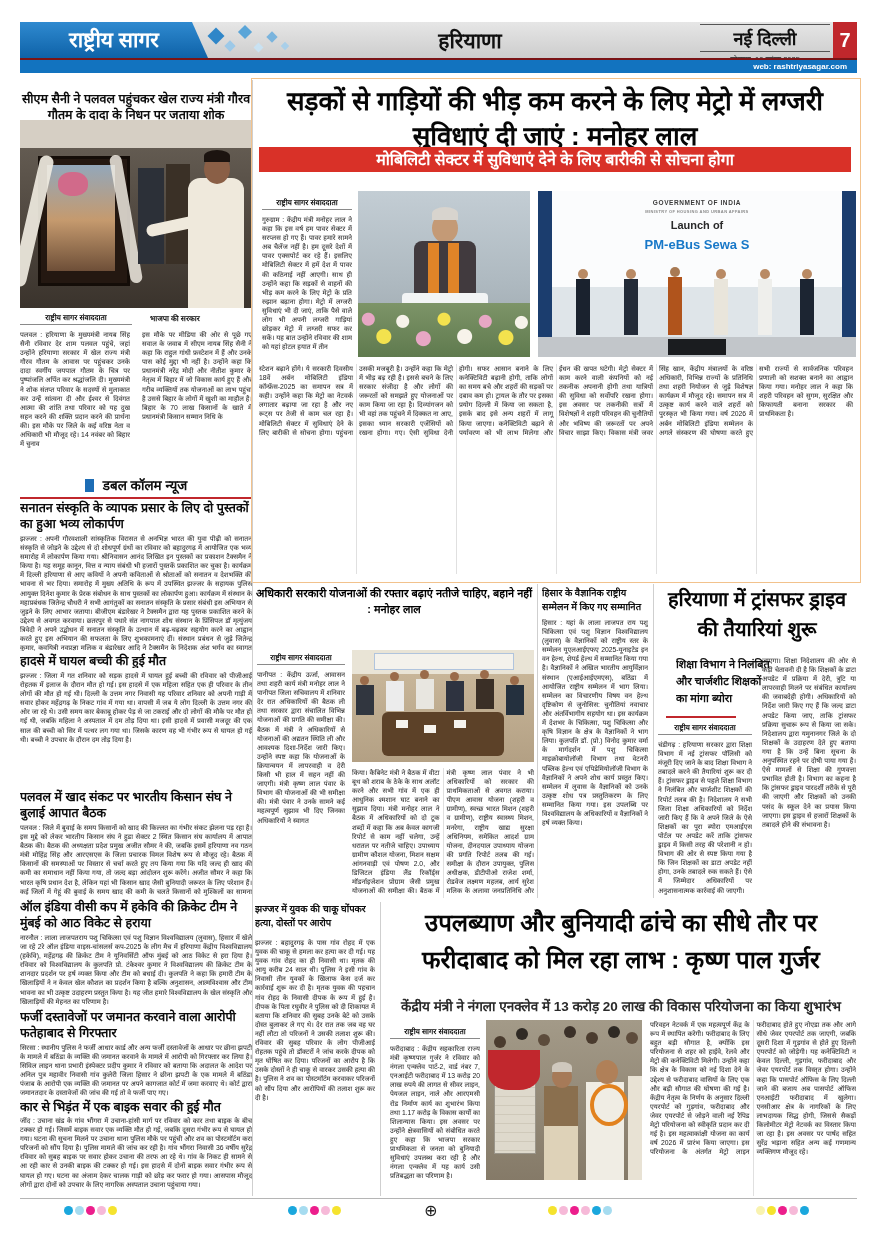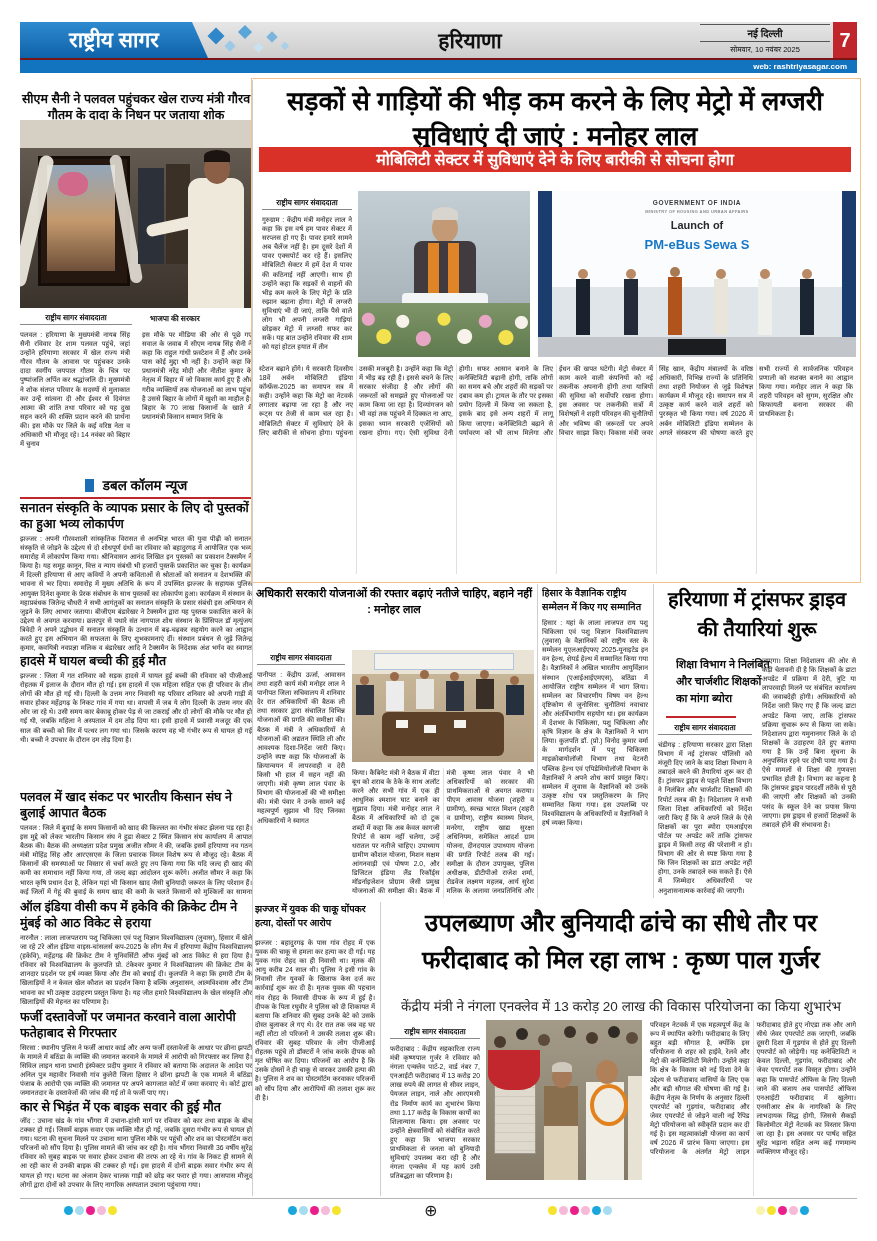--- a/index.html
+++ b/index.html
@@ -8,39 +8,39 @@
   .abs{position:absolute;}
   .fig{position:absolute;display:block;}
   
   .mast-gray{left:20px;top:22px;width:837px;height:36px;background:linear-gradient(180deg,#e6e6e6,#cdcdcd);}
   .mast-blue{left:20px;top:22px;width:188px;height:36px;background:linear-gradient(180deg,#2f8ad0,#0e62a8);
              clip-path:polygon(0 0,calc(100% - 16px) 0,100% 100%,0 100%);
              color:#fff;font-weight:bold;font-size:21px;text-align:center;line-height:36px;}
   .diamond{position:absolute;transform:rotate(45deg);}
   .mast-center{left:350px;top:26px;width:240px;text-align:center;font-weight:bold;font-size:21px;color:#101010;}
   .mast-right{left:700px;top:24px;width:130px;text-align:center;color:#111;}
-  .mast-city{display:block;font-weight:bold;font-size:10px;border-top:1px solid #555;border-bottom:1px solid #555;padding:1px 0;}
+  .mast-city{display:block;font-weight:bold;font-size:18px;border-top:1px solid #555;border-bottom:1px solid #555;padding:1px 0;}
   .mast-date{display:block;font-size:7.5px;margin-top:2px;}
   .mast-page{left:833px;top:22px;width:24px;height:36px;background:#c0272c;color:#fff;font-weight:bold;
              font-size:20px;text-align:center;line-height:36px;}
   .mast-redline{left:20px;top:58px;width:837px;height:2px;background:#7a1416;}
   .mast-web{left:20px;top:60px;width:837px;height:13px;background:#1273bf;color:#fff;font-weight:bold;
             font-size:8px;line-height:13px;text-align:right;padding-right:0;box-sizing:border-box;}
   .mast-web span{margin-right:10px;}
   
   .h-sm{font-weight:bold;font-size:12.5px;line-height:1.3;color:#0c0c0c;text-align:center;}
   .h-sm.left{text-align:left;}
   .h-xs{font-weight:bold;font-size:9.5px;line-height:1.45;color:#0c0c0c;}
   .h-lead{font-weight:bold;font-size:26px;line-height:1.36;text-align:center;color:#060606;}
   .strap{background:#d93128;color:#fff;font-weight:bold;font-size:16px;text-align:center;line-height:25px;}
   .h-mid{font-weight:bold;font-size:11px;line-height:1.45;text-align:center;color:#000000;}
   .h-transfer{font-weight:bold;font-size:20px;line-height:1.5;text-align:center;color:#060606;}
   .h-bottom{font-weight:bold;font-size:24px;line-height:1.55;text-align:center;color:#060606;}
   .subhead-t{font-weight:bold;font-size:11px;line-height:1.55;color:#101010;}
-  .subhead-b{font-weight:normal;font-size:13.5px;text-align:center;color:#2a2a2a;}
+  .subhead-b{font-weight:bold;font-size:13.5px;text-align:center;color:#2a2a2a;}
   .byline{font-size:7.5px;font-weight:bold;text-align:center;border-bottom:1px solid #8a8a8a;padding-bottom:2px;color:#101010;}
   .kicker{font-size:7.5px;font-weight:bold;color:#101010;}
   .body-txt{font-size:6.8px;line-height:1.34;text-align:justify;color:#1b1b1b;overflow:hidden;}
   .cols2{column-count:2;column-gap:7px;column-rule:1px solid #e0e0e0;}
   .cols6{column-count:6;column-gap:6px;column-rule:1px solid #e0e0e0;}
   .dcn-bar{border-bottom:2px solid #c0272c;text-align:center;font-weight:bold;font-size:13.5px;color:#0c0c0c;padding-bottom:3px;}
   .dcn-sq{display:inline-block;width:9px;height:13px;background:#1d6db5;margin-right:9px;vertical-align:-2px;}
   .lead-box{left:251px;top:78px;width:608px;height:503px;border:1px solid #f2c28c;}
   .photo{position:absolute;overflow:hidden;}
   .vr{position:absolute;width:1px;background:#cfcfcf;}

